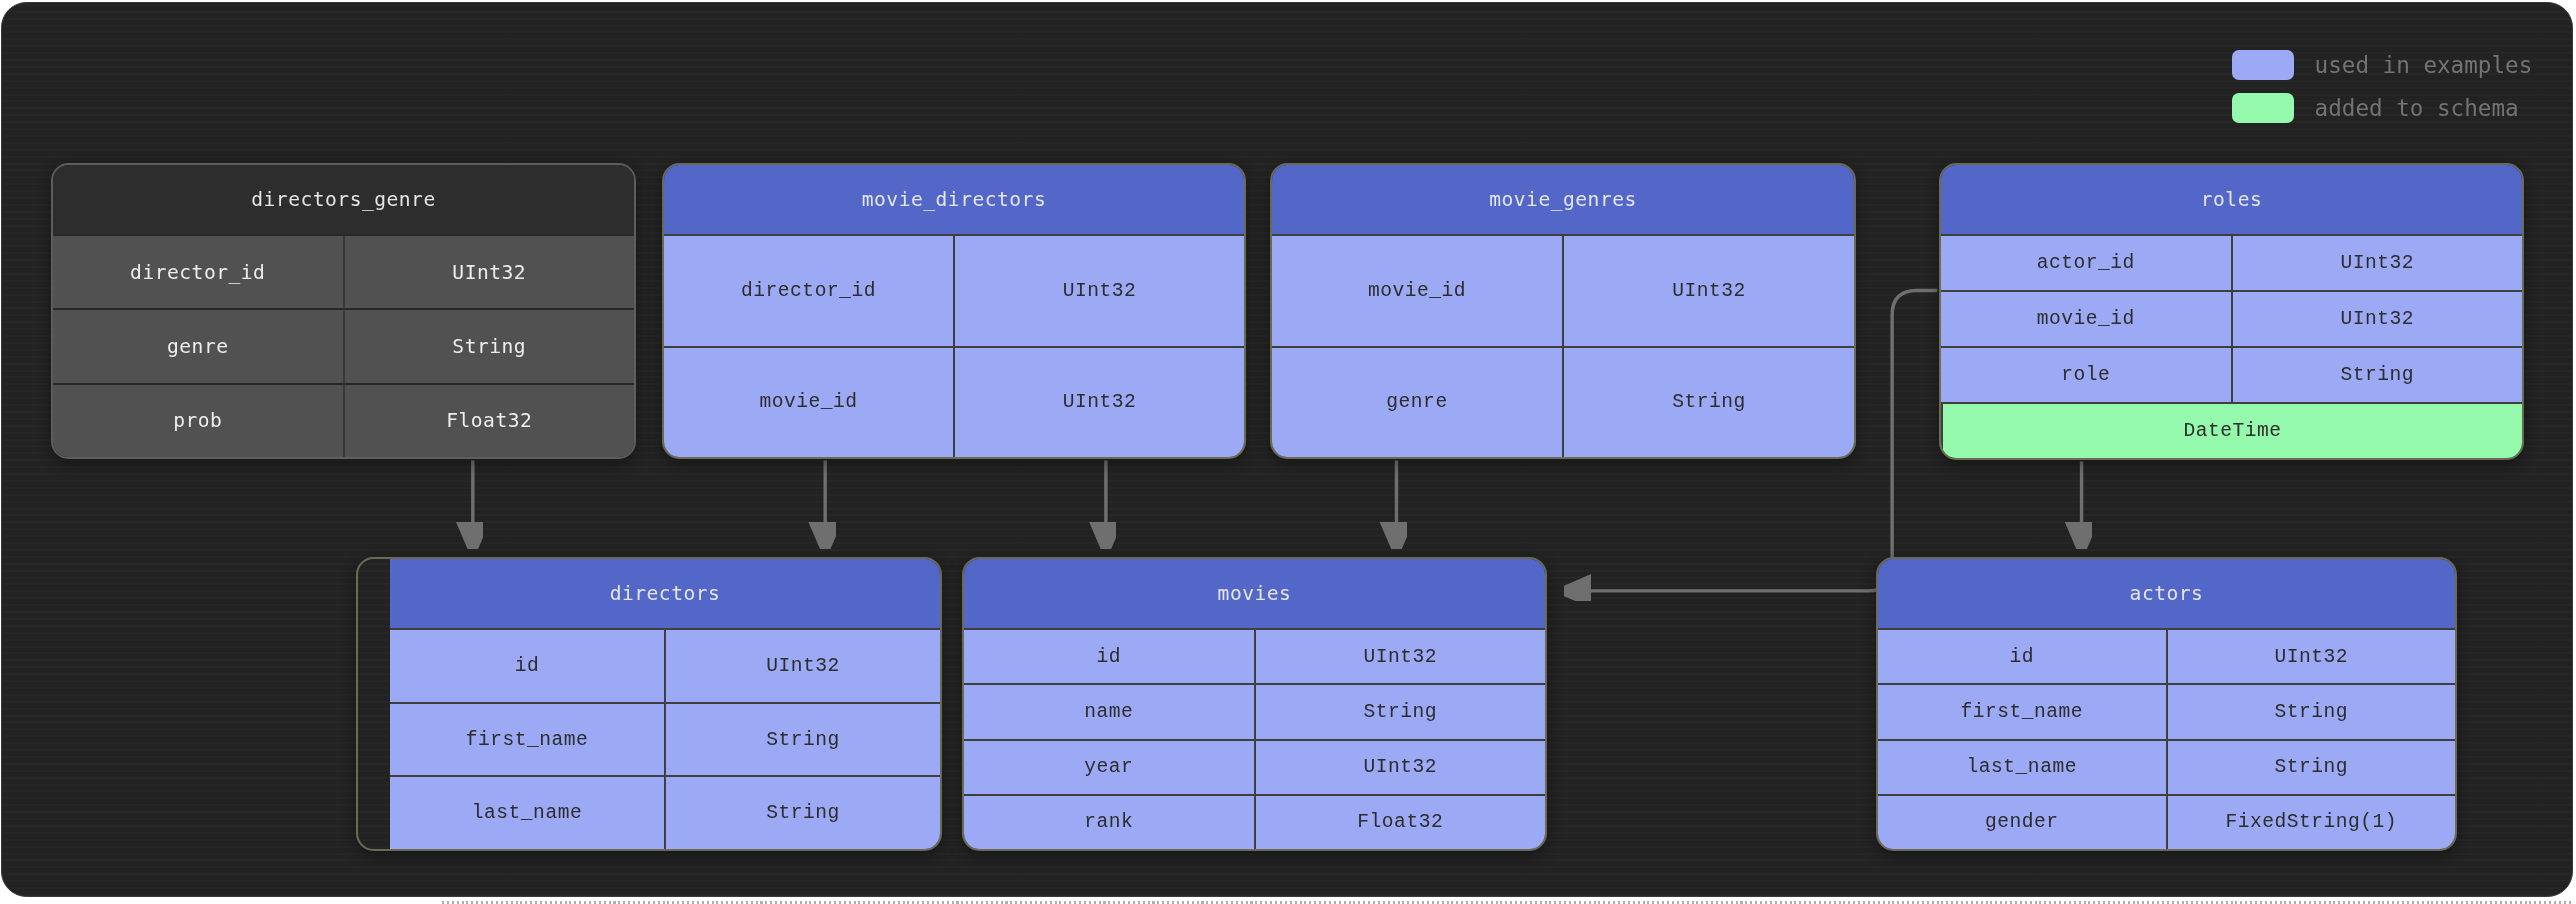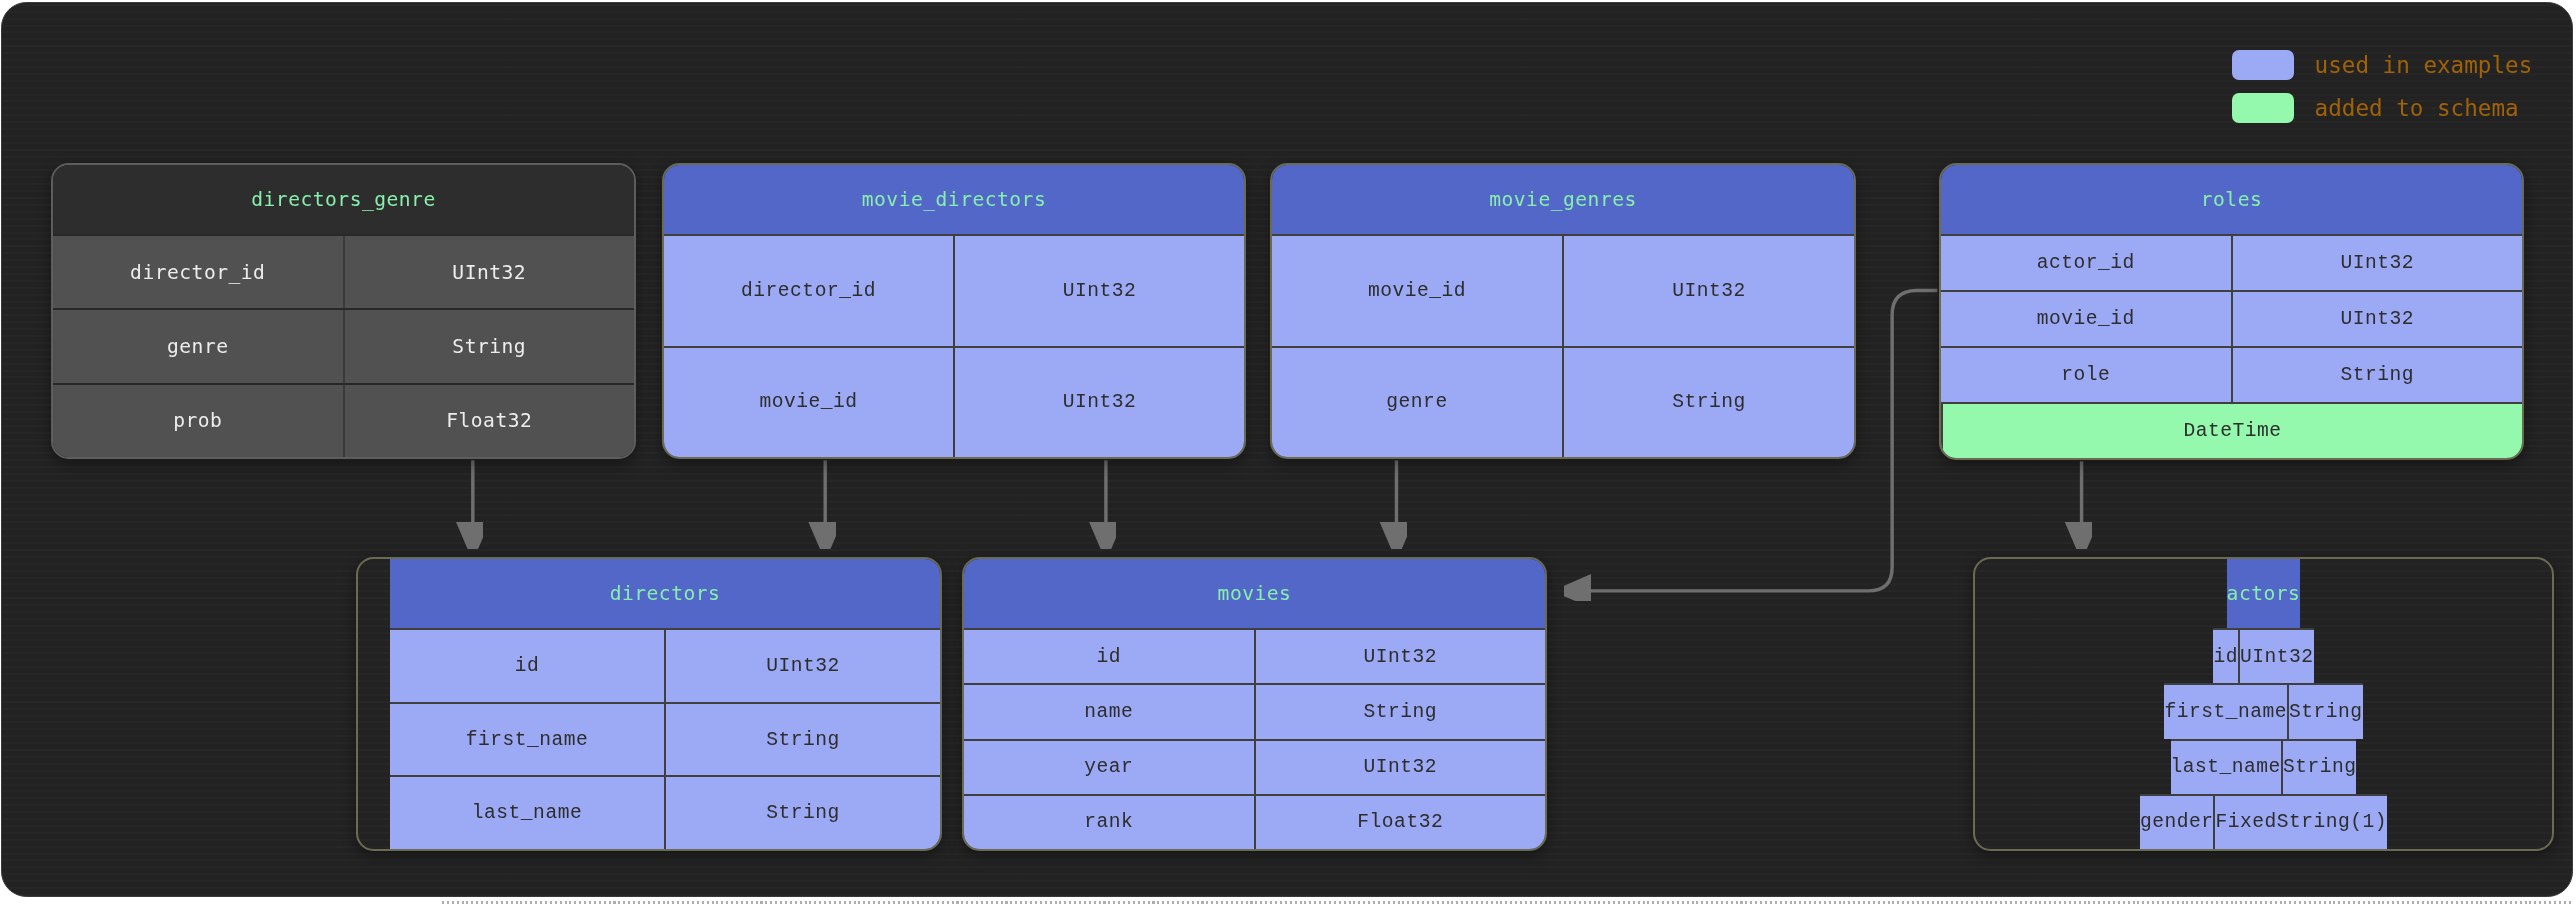--- a/index.html
+++ b/index.html
@@ -49,21 +49,21 @@
     flex-direction: column;
     border-radius: 17.7px;
     overflow: hidden;
     box-sizing: border-box;
     box-shadow: 0 4.9px 13.7px rgba(0,0,0,0.38);
   }
   .t-header {
     flex: 0 0 69px;
     display: flex; align-items: center; justify-content: center;
     font-size: 19.6px;
-    color: #86efac;
+    color: #e5e5e5;
     letter-spacing: 0.5px;
   }
   .t-row { display: flex; flex: 1; }
   .t-cell {
     flex: 1;
     display: flex; align-items: center; justify-content: center;
     font-size: 19.6px;
     letter-spacing: 0.5px;
   }
   
@@ -89,21 +89,21 @@
   }
   .legend-item { display: flex; align-items: center; height: 29.5px; }
   .legend-swatch {
     width: 62px; height: 29.5px;
     border-radius: 6.9px;
     flex: 0 0 62px;
   }
   .legend-label {
     margin-left: 20.6px;
     font-size: 22.6px;
-    color: #a16207;
+    color: #737373;
     white-space: nowrap;
   }
 </style>
 </head>
 <body style="--panel-bg: #232323; --blue-header: #5367c9; --blue-row: #9ca9f4; --green-row: #94f8ad; --gray-header: #2d2d2d; --gray-row: #515151; --connector: #6f6f6f;">
 
 <div class="panel"></div>
 
 <div class="stage">
   <svg class="connectors" viewBox="0 0 2623 921" xmlns="http://www.w3.org/2000/svg">
@@ -203,21 +203,21 @@
         </div>
         <div class="t-row">
           <div class="t-cell name">year</div>
           <div class="t-cell type">UInt32</div>
         </div>
         <div class="t-row">
           <div class="t-cell name">rank</div>
           <div class="t-cell type">Float32</div>
         </div>
       </div>
-      <div class="table blue" style="left: 1973px; top: 557px; width: 581px; height: 294px; align-items: center;">
+      <div class="table blue" style="left: 1876px; top: 557px; width: 581px; height: 294px;">
         <div class="t-header">actors</div>
         <div class="t-row">
           <div class="t-cell name">id</div>
           <div class="t-cell type">UInt32</div>
         </div>
         <div class="t-row">
           <div class="t-cell name">first_name</div>
           <div class="t-cell type">String</div>
         </div>
         <div class="t-row">

